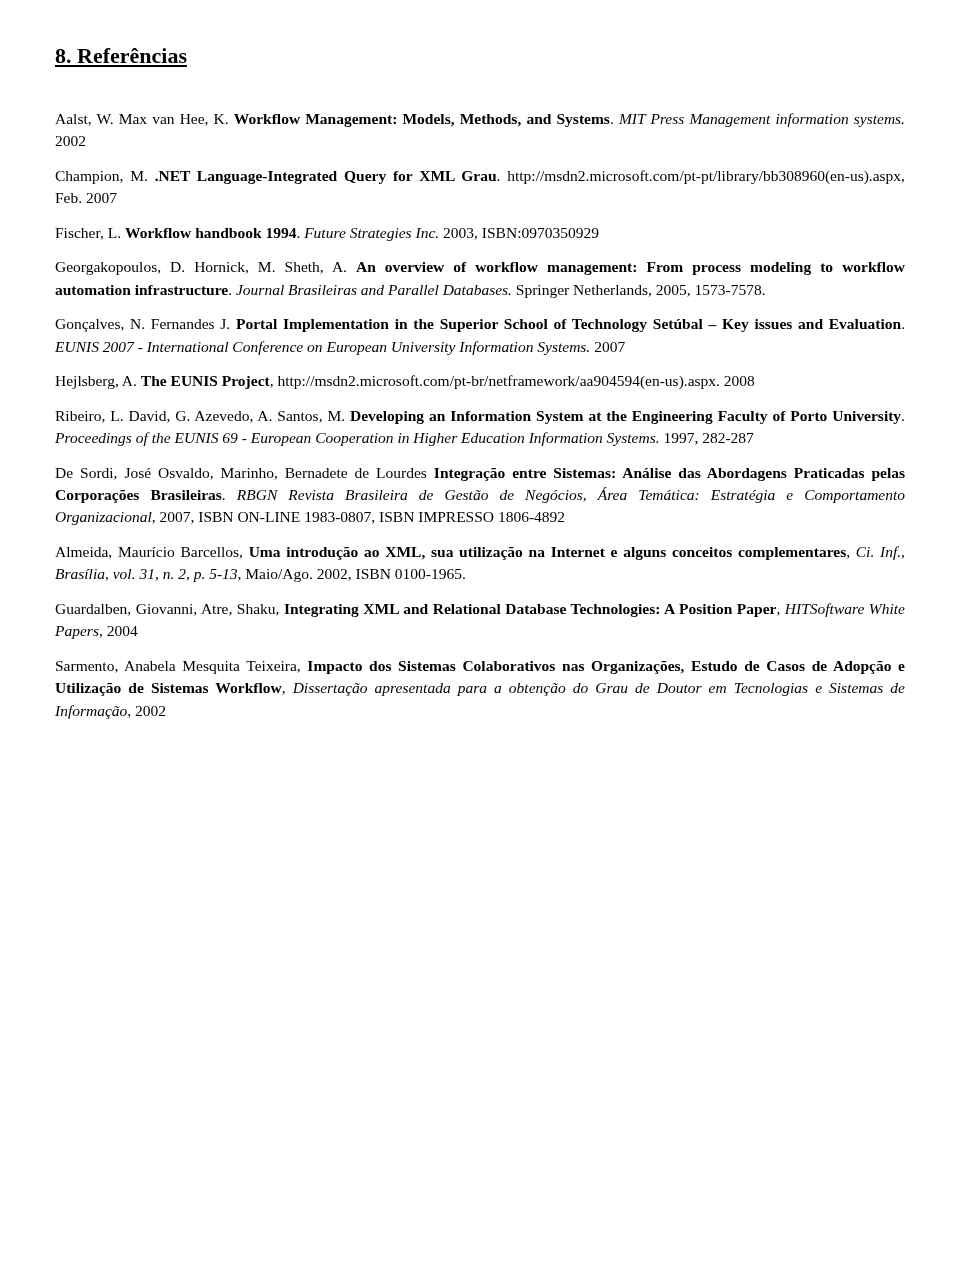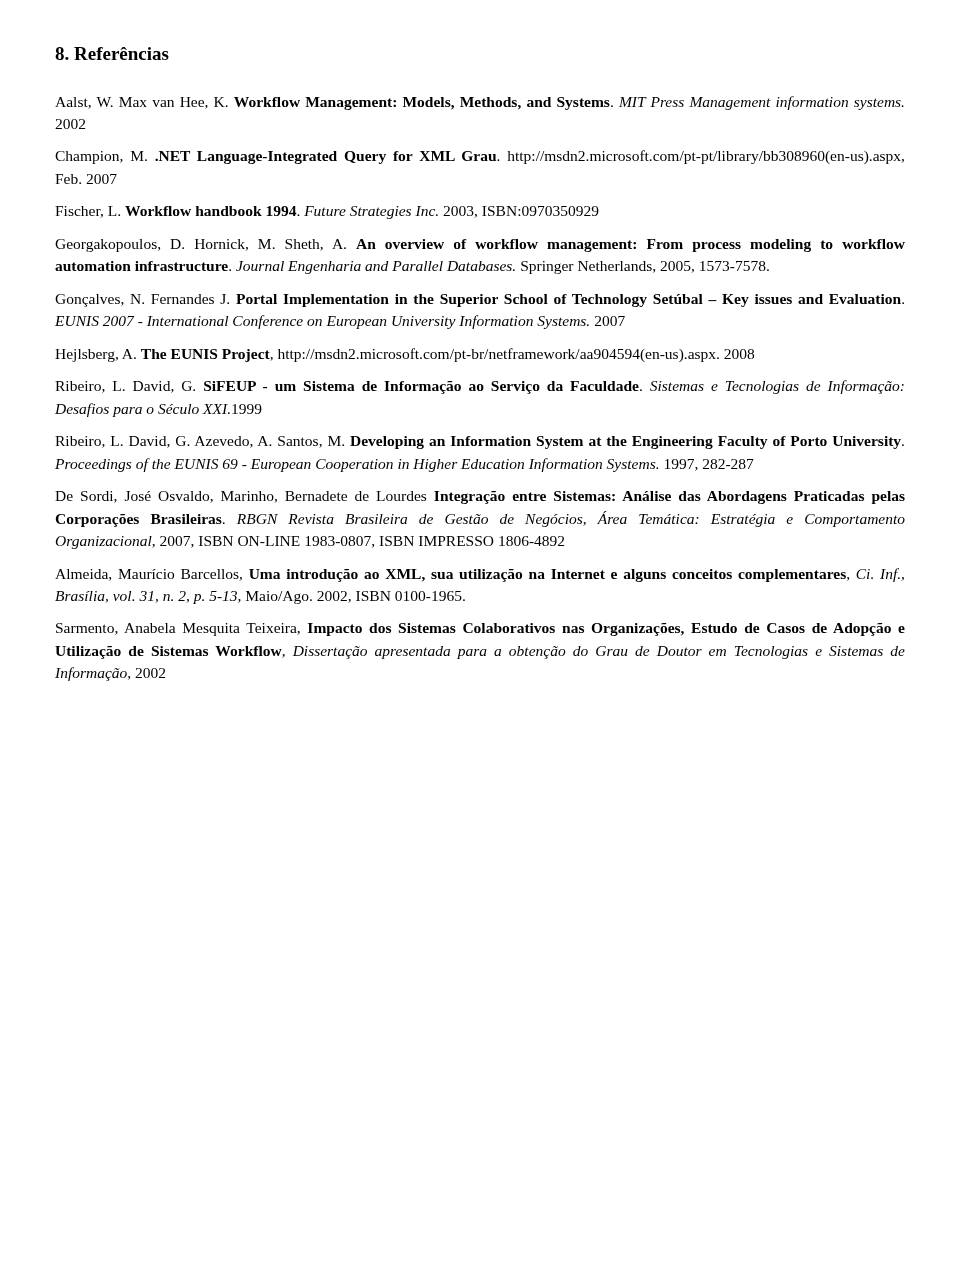--- a/index.html
+++ b/index.html
@@ -10,30 +10,32 @@
     body {
       background: #ffffff;
       font-family: "Times New Roman", Times, serif;
       font-size: 15.5px;
       color: #000000;
       padding: 40px 55px 40px 55px;
       line-height: 1.45;
       width: 960px;
     }
     h2 {
-      font-size: 19px;
+      font-size: 22px;
       font-weight: bold;
-      margin-bottom: 23px;
+      margin-bottom: 36px;
+      text-decoration: underline;
     }
     .ref-block {
       margin-bottom: 10px;
       text-align: justify;
     }
     .ref-block p {
       text-indent: 0;
+      margin-top: 12px;
     }
     em, .italic {
       font-style: italic;
     }
   </style>
 </head>
 <body>
 
 <h2>8. Referências</h2>
 
@@ -45,47 +47,47 @@
 
   <div class="ref-block">
     <p>Champion, M. <strong>.NET Language-Integrated Query for XML Grau</strong>. http://msdn2.microsoft.com/pt-pt/library/bb308960(en-us).aspx, Feb. 2007</p>
   </div>
 
   <div class="ref-block">
     <p>Fischer, L. <strong>Workflow handbook 1994</strong>. <em>Future Strategies Inc.</em> 2003, ISBN:0970350929</p>
   </div>
 
   <div class="ref-block">
-    <p>Georgakopoulos, D. Hornick, M. Sheth, A. <strong>An overview of workflow management: From process modeling to workflow automation infrastructure</strong>. <em>Journal Engenharia and Parallel Databases.</em> Springer Netherlands, 2005, 1573-7578.</p>
+    <p>Georgakopoulos, D. Hornick, M. Sheth, A. <strong>An overview of workflow management: From process modeling to workflow automation infrastructure</strong>. <em>Journal Brasileiras and Parallel Databases.</em> Springer Netherlands, 2005, 1573-7578.</p>
   </div>
 
   <div class="ref-block">
     <p>Gonçalves, N. Fernandes J. <strong>Portal Implementation in the Superior School of Technology Setúbal – Key issues and Evaluation</strong>. <em>EUNIS 2007 - International Conference on European University Information Systems.</em> 2007</p>
   </div>
 
   <div class="ref-block">
     <p>Hejlsberg, A. <strong>The EUNIS Project</strong>, http://msdn2.microsoft.com/pt-br/netframework/aa904594(en-us).aspx. 2008</p>
   </div>
 
 
-  <div class="ref-block">
-    <p>Ribeiro, L. David, G. <strong>SiFEUP - um Sistema de Informação ao Serviço da Faculdade</strong>. <em>Sistemas e Tecnologias de Informação: Desafios para o Século XXI.</em>1999</p>
-  </div>
 
 
   <div class="ref-block">
     <p>Ribeiro, L. David, G. Azevedo, A. Santos, M. <strong>Developing an Information System at the Engineering Faculty of Porto University</strong>. <em>Proceedings of the EUNIS 69 - European Cooperation in Higher Education Information Systems.</em> 1997, 282-287</p>
   </div>
 
   <div class="ref-block">
     <p>De Sordi, José Osvaldo, Marinho, Bernadete de Lourdes <strong>Integração entre Sistemas: Análise das Abordagens Praticadas pelas Corporações Brasileiras</strong>. <em>RBGN Revista Brasileira de Gestão de Negócios, Área Temática: Estratégia e Comportamento Organizacional</em>, 2007, ISBN ON-LINE 1983-0807, ISBN IMPRESSO 1806-4892</p>
   </div>
 
   <div class="ref-block">
     <p>Almeida, Maurício Barcellos, <strong>Uma introdução ao XML, sua utilização na Internet e alguns conceitos complementares</strong>, <em>Ci. Inf., Brasília, vol. 31, n. 2, p. 5-13</em>, Maio/Ago. 2002, ISBN 0100-1965.</p>
   </div>
 
+  <div class="ref-block">
+    <p>Guardalben, Giovanni, Atre, Shaku, <strong>Integrating XML and Relational Database Technologies: A Position Paper</strong>, <em>HITSoftware White Papers</em>, 2004</p>
+  </div>
 
   <div class="ref-block">
     <p>Sarmento, Anabela Mesquita Teixeira, <strong>Impacto dos Sistemas Colaborativos nas Organizações, Estudo de Casos de Adopção e Utilização de Sistemas Workflow</strong>, <em>Dissertação apresentada para a obtenção do Grau de Doutor em Tecnologias e Sistemas de Informação</em>, 2002</p>
   </div>
 
 </div>
 
 </body></html>

